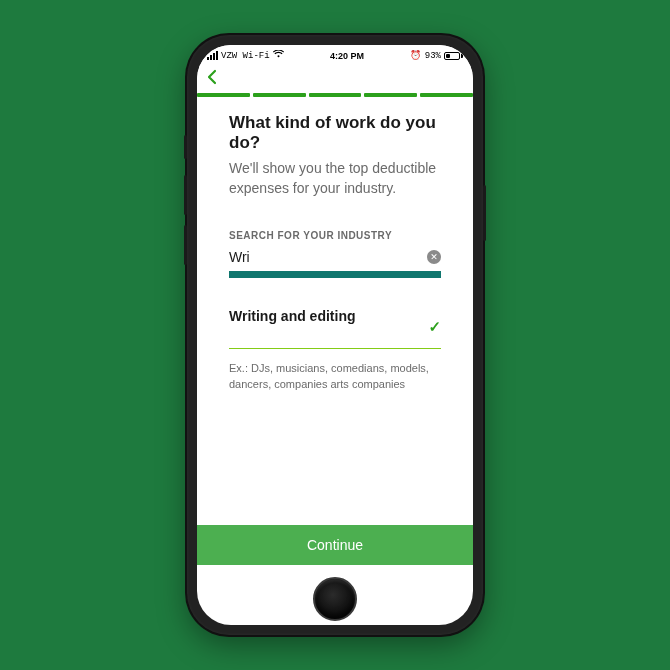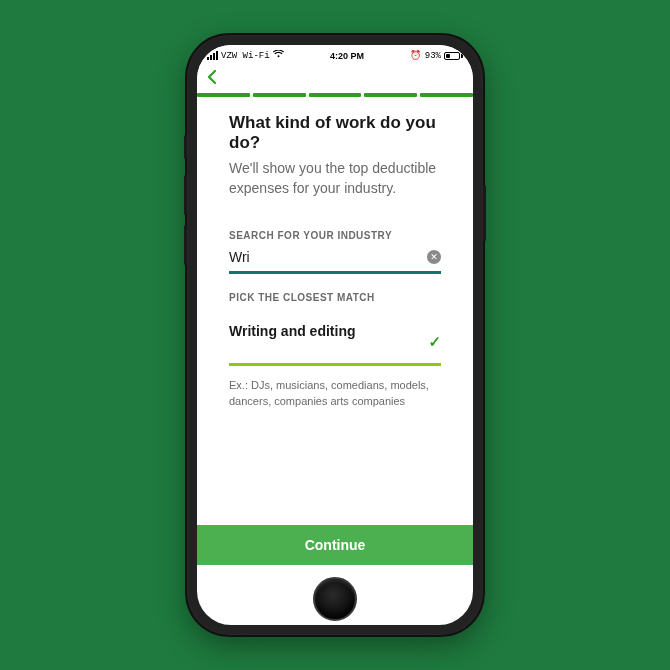--- a/index.html
+++ b/index.html
@@ -80,47 +80,47 @@
     .content {
       flex: 1;
       overflow: hidden;
       padding: 16px 32px 0;
       color: #1a1a1a;
     }
     .heading { font-size: 17px; font-weight: 700; margin-bottom: 6px; }
     .subheading { font-size: 14px; color: #6b6b6b; line-height: 1.4; margin-bottom: 32px; }
     .sec-label { font-size: 10px; letter-spacing: .5px; text-transform: uppercase; color: #6b6b6b; font-weight: 600; margin-bottom: 8px; }
     .search-row {
-      display: flex; align-items: center; border-bottom: 3px solid #0f766e;
+      display: flex; align-items: center; border-bottom: 7px solid #0f766e;
       padding-bottom: 6px; margin-bottom: 18px;
     }
     .search-input {
       flex: 1; border: none; outline: none; font-size: 14px; color: #1a1a1a; background: transparent;
     }
     .clear-btn {
       width: 14px; height: 14px; border-radius: 50%; background: #8a8a8a;
       display: flex; align-items: center; justify-content: center; color: #fff; font-size: 9px; line-height: 1;
     }
     .option {
-      display: flex; align-items: flex-start; padding: 12px 0; border-bottom: 3px solid #84cc16;
+      display: flex; align-items: flex-start; padding: 12px 0; border-bottom: 1px solid #84cc16;
     }
     .option:last-child { border-bottom: none; }
     .opt-text { flex: 1; }
     .opt-title { font-size: 14px; font-weight: 700; margin-bottom: 4px; }
     .opt-sub { font-size: 11px; color: #6b6b6b; line-height: 1.45; }
     .check { color: #2ca01c; font-size: 15px; font-weight: 700; padding-left: 8px; padding-top: 10px; }
     .cta {
       background: #4caf50;
       color: #fff;
       height: 40px;
       display: flex;
       align-items: center;
       justify-content: center;
       font-size: 14px;
-      font-weight: 700;
+      font-weight: 400;
     }
     .home-area { height: 60px; background: #fff; position: relative; }
     .home-btn {
       width: 44px; height: 44px; border-radius: 50%;
       background: radial-gradient(circle at 45% 40%, #2b2b2b, #0a0a0a 70%);
       border: 2px solid #3a3a3a;
       position: absolute; left: 50%; bottom: 4px; transform: translateX(-50%);
       box-shadow: inset 0 2px 3px rgba(255,255,255,.1), inset 0 -4px 6px rgba(0,0,0,.6);
     }
     
@@ -190,21 +190,20 @@
     <div class="content">
       <div class="heading">What kind of work do you do?</div>
       <div class="subheading">We'll show you the top deductible expenses for your industry.</div>
 
       <div class="sec-label">SEARCH FOR YOUR INDUSTRY</div>
       <div class="search-row">
         <input class="search-input" value="Wri" style="">
         <span class="clear-btn">✕</span>
       </div>
 
-      <div class="sec-label">PICK THE CLOSEST MATCH</div>
 
       <div class="option">
         <div class="opt-text">
           <div class="opt-title">Writing and editing</div>
         </div>
         <span class="check">✓</span>
       </div>
 
       <div class="option">
         <div class="opt-text">

